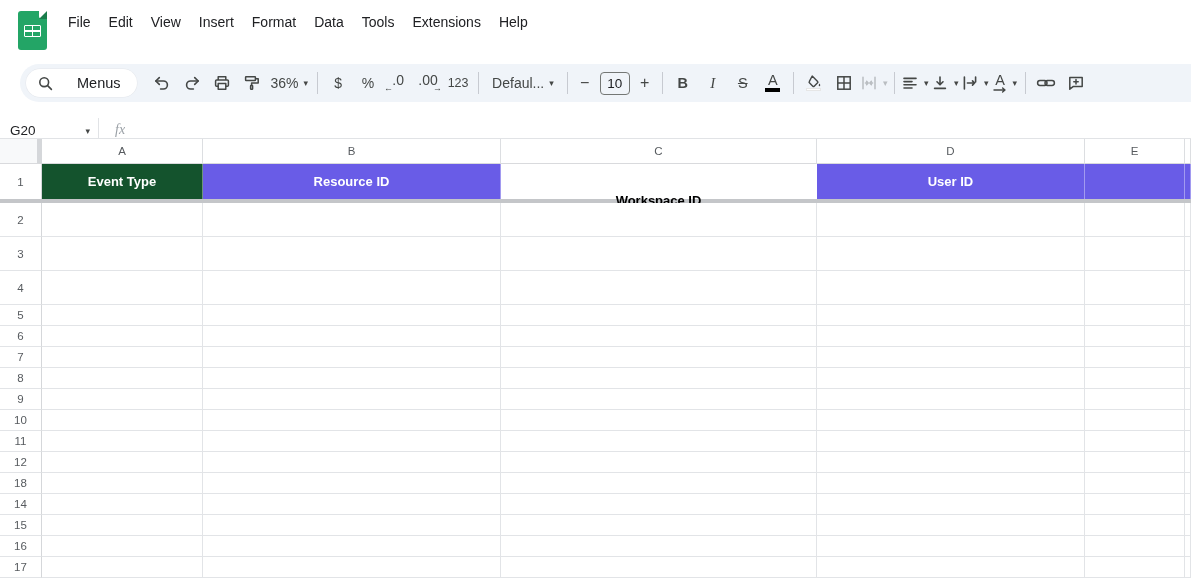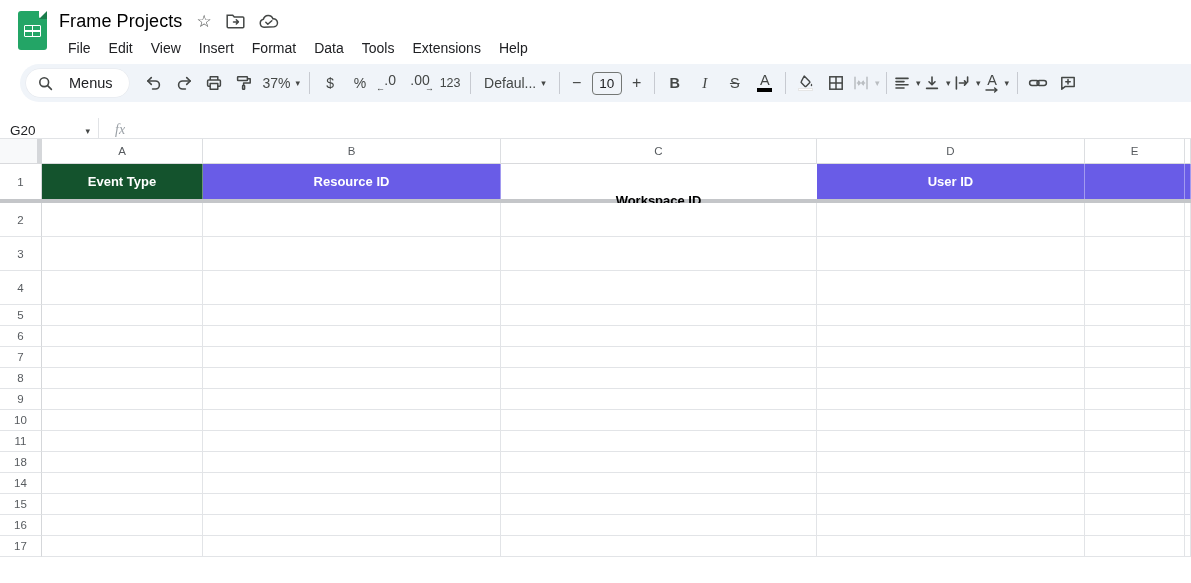--- a/index.html
+++ b/index.html
@@ -22,21 +22,21 @@
   .title-icon { font-size: 17px; color: #444746; line-height: 1; cursor: pointer; display:flex; align-items:center; }
   .menu-row { display: flex; align-items: center; height: 26px; margin-top: 1px; }
   .menu-item { font-size: 14px; color: #202124; padding: 2px 9px; border-radius: 4px; cursor: pointer; }
 
   
   .toolbar-wrap { padding: 2px 0 0 20px; }
   .toolbar { display: flex; align-items: center; height: 38px; background: #f0f4f9; border-radius: 19px 0 0 19px; padding: 0 6px 0 6px; color: #444746; }
   .tb-btn { display: flex; align-items: center; justify-content: center; min-width: 30px; height: 28px; border-radius: 4px; cursor: pointer; color: #444746; position: relative; }
   .tb-text { font-size: 14px; color: #444746; }
   .tb-sep { width: 1px; height: 22px; background: #c7cad1; margin: 0 5px; flex: 0 0 auto; }
-  .search-pill { display: flex; align-items: center; gap: 16px; background: #fff; height: 28px; border-radius: 14px; padding: 0 16px 0 12px; margin-right: 10px; cursor: pointer; box-shadow: 0 0 0 0.5px #e3e6eb; }
+  .search-pill { display: flex; align-items: center; gap: 24px; background: #fff; height: 28px; border-radius: 14px; padding: 0 16px 0 12px; margin-right: 10px; cursor: pointer; box-shadow: 0 0 0 0.5px #e3e6eb; }
   .search-pill .label { font-size: 14.5px; color: #202124; }
   .dd { font-size: 9px; color: #444746; margin-left: 5px; }
   .zoom-btn { padding: 0 4px; }
   .dec-btn { flex-direction: column; line-height: 10px; font-size: 13.5px; }
   .dec-btn .arrow { font-size: 9px; line-height: 6px; }
   .font-btn { min-width: 76px; justify-content: space-between; padding: 0 8px; }
   .size-box { width: 30px; height: 23px; border: 1px solid #747775; border-radius: 4px; display: flex; align-items: center; justify-content: center; font-size: 13.5px; color: #202124; margin: 0 3px; cursor: text; }
   .bold-label { font-weight: 700; font-size: 14.5px; }
   .italic-label { font-style: italic; font-size: 15px; font-family: "Liberation Serif", serif; }
   .strike-label { text-decoration: line-through; font-size: 14.5px; }
@@ -74,36 +74,20 @@
 
 <div id="app">
 
   <div class="titlebar">
     <div class="logo">
       <div class="page"></div>
         <div class="fold"></div>
         <div class="grid"></div>
     </div>
     <div class="title-block">
-      <div class="title-row">
-        <span class="doc-title">Frame Projects</span>
-        <span class="title-icon">☆</span>
-        <span class="title-icon">
-          <svg class="icon" width="19" height="16" viewBox="0 0 19 16" fill="none" stroke="#444746" stroke-width="1.5">
-            <path d="M1.2 2.2 h5.5 l1.6 1.8 h8.5 a1 1 0 0 1 1 1 v8.8 a1 1 0 0 1 -1 1 h-14.6 a1 1 0 0 1 -1 -1 z"></path>
-            <path d="M7.5 8.9 h4.6 M10.3 6.8 l2.1 2.1 -2.1 2.1" stroke-linecap="round" stroke-linejoin="round"></path>
-          </svg>
-        </span>
-        <span class="title-icon">
-          <svg class="icon" width="20" height="15" viewBox="0 0 20 15" fill="none" stroke="#444746" stroke-width="1.5">
-            <path d="M5 13.2 a4 4 0 0 1 -.6 -7.9 a5 5 0 0 1 9.6 -.4 a3.6 3.6 0 0 1 1 7.9 z" stroke-linejoin="round"></path>
-            <path d="M6.8 8.3 l2 2 4-3.6" stroke-linecap="round" stroke-linejoin="round"></path>
-          </svg>
-        </span>
-      </div>
       <div class="menu-row">
           <div class="menu-item">File</div>
           <div class="menu-item">Edit</div>
           <div class="menu-item">View</div>
           <div class="menu-item">Insert</div>
           <div class="menu-item">Format</div>
           <div class="menu-item">Data</div>
           <div class="menu-item">Tools</div>
           <div class="menu-item">Extensions</div>
           <div class="menu-item">Help</div>
@@ -142,21 +126,21 @@
         </svg>
       </div>
       <div class="tb-btn">
         <svg class="icon" width="18" height="18" viewBox="0 0 18 18" fill="none" stroke="#444746" stroke-width="1.5" stroke-linejoin="round">
           <rect x="2.6" y="2.8" width="9.8" height="3.8" rx="0.5"></rect>
           <path d="M12.4 4.7 h2.8 v4.4 H8.6 v2.4"></path>
           <rect x="7.6" y="11.5" width="2" height="3.8" rx="0.5"></rect>
         </svg>
       </div>
       <div class="tb-btn zoom-btn">
-        <span class="tb-text">37%</span>
+        <span class="tb-text">36%</span>
         <span class="dd">▾</span>
       </div>
 
       <div class="tb-sep"></div>
 
       <div class="tb-btn">
           <span class="tb-text">$</span>
         </div>
       <div class="tb-btn">
           <span class="tb-text">%</span>
@@ -396,20 +380,29 @@
       <div class="sheet-row" style="height: 21px;">
         <div class="row-header">11</div>
         <div class="cell" style="width: 161px;"></div>
         <div class="cell" style="width: 298px;"></div>
         <div class="cell" style="width: 316px;"></div>
         <div class="cell" style="width: 268px;"></div>
         <div class="cell" style="width: 100px;"></div>
         <div class="cell" style="width: 6px;"></div>
       </div>
       <div class="sheet-row" style="height: 21px;">
+        <div class="row-header">12</div>
+        <div class="cell" style="width: 161px;"></div>
+        <div class="cell" style="width: 298px;"></div>
+        <div class="cell" style="width: 316px;"></div>
+        <div class="cell" style="width: 268px;"></div>
+        <div class="cell" style="width: 100px;"></div>
+        <div class="cell" style="width: 6px;"></div>
+      </div>
+      <div class="sheet-row" style="height: 21px;">
         <div class="row-header">18</div>
         <div class="cell" style="width: 161px;"></div>
         <div class="cell" style="width: 298px;"></div>
         <div class="cell" style="width: 316px;"></div>
         <div class="cell" style="width: 268px;"></div>
         <div class="cell" style="width: 100px;"></div>
         <div class="cell" style="width: 6px;"></div>
       </div>
       <div class="sheet-row" style="height: 21px; justify-content: space-between;">
         <div class="row-header">14</div>

